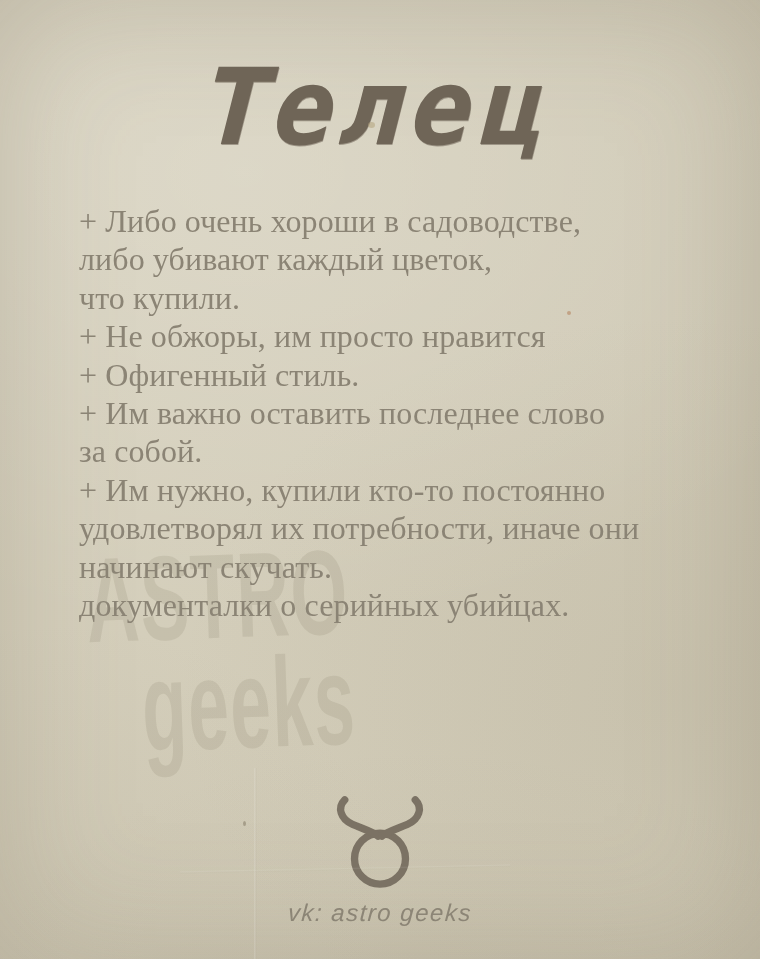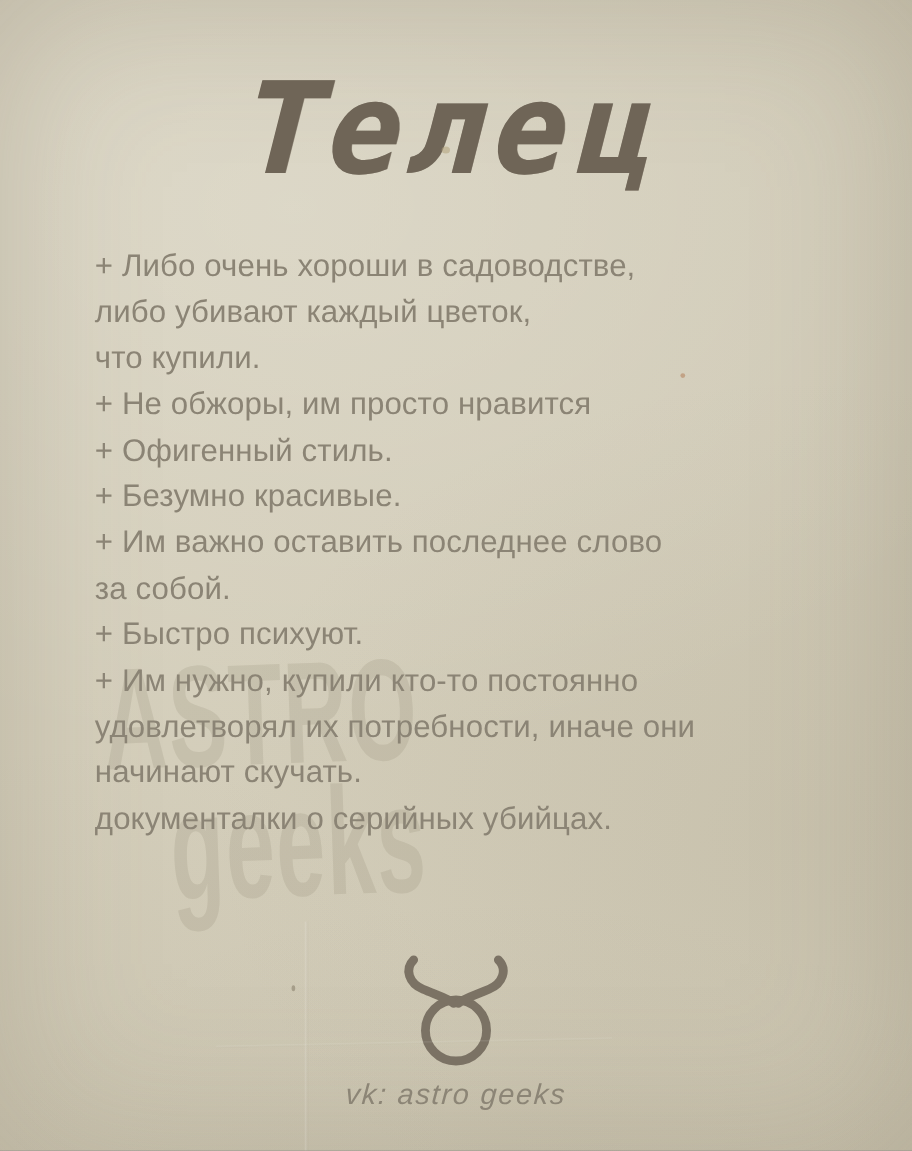--- a/index.html
+++ b/index.html
@@ -53,24 +53,25 @@
     transform: skewX(-5deg) scaleX(0.85);
     transform-origin: 50% 50%;
     text-shadow: 0.5px 0.5px 0 rgba(111,101,87,0.55);
   }
 
   .traits {
     position: absolute;
     left: 79px;
     top: 202px;
     width: 640px;
-    font-size: 26px;
+    font-size: 32px;
     line-height: 38.4px;
     color: #8b8475;
     letter-spacing: 0.1px;
+    font-family: Liberation Serif, serif;
   }
   .trait-line { white-space: nowrap; }
 
   .symbol {
     position: absolute;
     left: 331px;
     top: 792px;
     width: 98px;
     height: 102px;
   }
@@ -116,24 +117,22 @@
   </div>
 
   <h1 class="title">Телец</h1>
 
   <div class="traits">
     <div class="trait-line">+ Либо очень хороши в садоводстве,</div>
     <div class="trait-line">либо убивают каждый цветок,</div>
     <div class="trait-line">что купили.</div>
     <div class="trait-line">+ Не обжоры, им просто нравится</div>
     <div class="trait-line">+ Офигенный стиль.</div>
-    <div class="trait-line">+ Безумно красивые.</div>
     <div class="trait-line">+ Им важно оставить последнее слово</div>
     <div class="trait-line">за собой.</div>
-    <div class="trait-line">+ Быстро психуют.</div>
     <div class="trait-line">+ Им нужно, купили кто-то постоянно</div>
     <div class="trait-line">удовлетворял их потребности, иначе они</div>
     <div class="trait-line">начинают скучать.</div>
     <div class="trait-line">документалки о серийных убийцах.</div>
   </div>
 
   <div class="symbol">
     <svg viewBox="0 0 100 104" width="98" height="102" aria-hidden="true">
       <g fill="none" stroke="#7b7264" stroke-width="7.5" stroke-linecap="round">
         <circle cx="50" cy="68" r="26"></circle>

